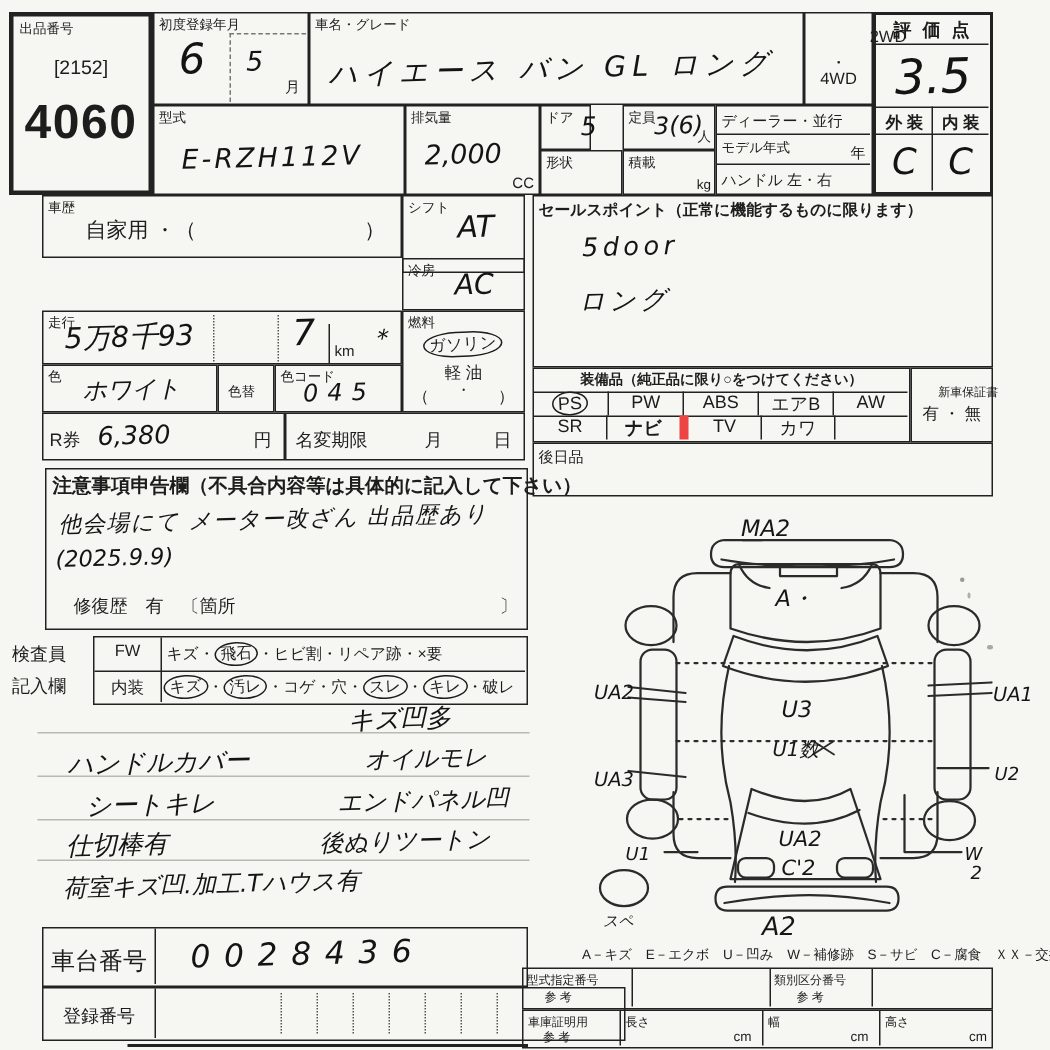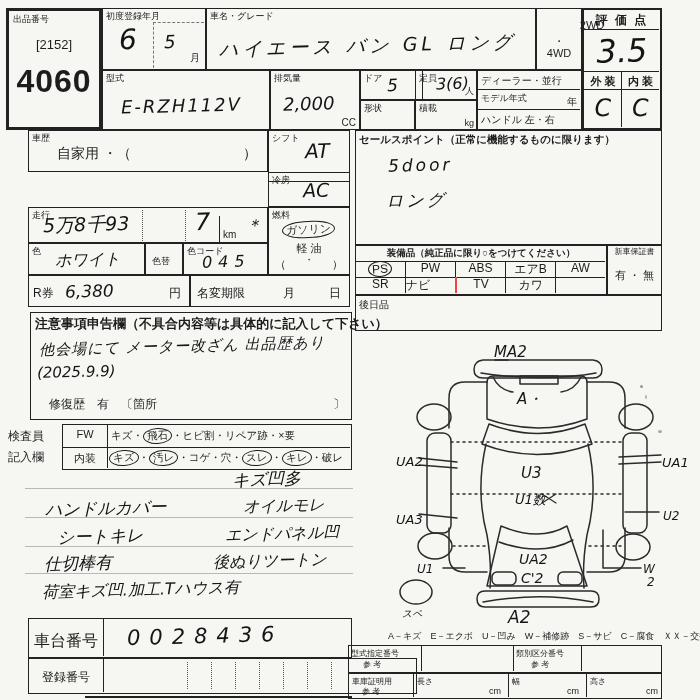--- a/index.html
+++ b/index.html
@@ -69,21 +69,21 @@
     <span class="lbl" style="top:1px;left:3px;">型式</span>
     <span class="hwa" style="left:18px;top:24px;font-size:18px;letter-spacing:2px;">E-RZH112V</span>
   </div>
 
   <div class="box" style="left:270px;top:70px;width:90px;height:60px;">
     <span class="lbl" style="top:1px;left:3px;">排気量</span>
     <span class="hwa" style="left:12px;top:22px;font-size:18px;">2,000</span>
     <span class="pr" style="right:3px;bottom:1px;font-size:10px;">CC</span>
   </div>
 
-  <div class="box" style="left:360px;top:70px;width:63px;height:30px;text-align:right;">
+  <div class="box" style="left:360px;top:70px;width:34px;height:30px;text-align:right;">
     <span class="lbl" style="top:1px;left:3px;">ドア</span>
     <span class="hwa" style="left:26px;top:4px;font-size:17px;">5</span>
   </div>
   <div class="box" style="left:415px;top:70px;width:62px;height:30px;">
     <span class="lbl" style="top:1px;left:3px;">定員</span>
     <span class="hwa" style="left:20px;top:3px;font-size:16px;">3(6)</span>
     <span class="pr" style="right:2px;bottom:1px;font-size:9px;">人</span>
   </div>
   <div class="box" style="left:360px;top:100px;width:55px;height:30px;">
     <span class="lbl" style="top:1px;left:3px;">形状</span>
@@ -170,28 +170,28 @@
     <div class="abs" style="left:0;top:15px;width:249px;height:16px;display:flex;">
       <div style="flex:1;border-right:1px solid #222;text-align:center;font-size:12px;"><span class="circ">PS</span></div>
       <div style="flex:1;border-right:1px solid #222;text-align:center;font-size:12px;">PW</div>
       <div style="flex:1;border-right:1px solid #222;text-align:center;font-size:12px;">ABS</div>
       <div style="flex:1;border-right:1px solid #222;text-align:center;font-size:12px;">エアB</div>
       <div style="flex:1;text-align:center;font-size:12px;">AW</div>
     </div>
     <div class="hline" style="left:0;top:31px;width:249px;"></div>
     <div class="abs" style="left:0;top:31px;width:249px;height:16px;display:flex;">
       <div style="flex:1;border-right:1px solid #222;text-align:center;font-size:12px;">SR</div>
-      <div style="flex:1;border-right:2px solid #ef4444;text-align:left;font-size:12px;">ナビ</div>
+      <div style="flex:1;border-right:6px solid #ef4444;text-align:center;font-size:12px;font-weight:bold;">ナビ</div>
       <div style="flex:1;border-right:1px solid #222;text-align:center;font-size:12px;">TV</div>
       <div style="flex:1;border-right:1px solid #222;text-align:center;font-size:12px;">カワ</div>
       <div style="flex:1;text-align:center;font-size:12px;"></div>
     </div>
   </div>
   <div class="box" style="left:607px;top:245px;width:55px;height:50px;">
-    <div class="pr" style="top:0;width:100%;text-align:center;font-size:8px;">新車保証書</div>
+    <div class="pr" style="top:10px;width:100%;text-align:center;font-size:8px;margin-left:11px;">新車保証書</div>
     <div class="pr" style="top:22px;width:100%;text-align:center;font-size:11px;">有 ・ 無</div>
   </div>
   <div class="box" style="left:355px;top:295px;width:307px;height:36px;">
     <span class="lbl" style="top:2px;left:3px;font-size:10px;">後日品</span>
   </div>
 
   <div class="box" style="left:30px;top:312px;width:322px;height:108px;">
     <div class="pr" style="top:2px;left:4px;font-size:13px;font-weight:bold;">注意事項申告欄（不具合内容等は具体的に記入して下さい）</div>
     <span class="hwa" style="left:8px;top:24px;font-size:15px;letter-spacing:1px;">他会場にて メーター改ざん 出品歴あり</span>
     <span class="hwa" style="left:6px;top:50px;font-size:15px;">(2025.9.9)</span>

